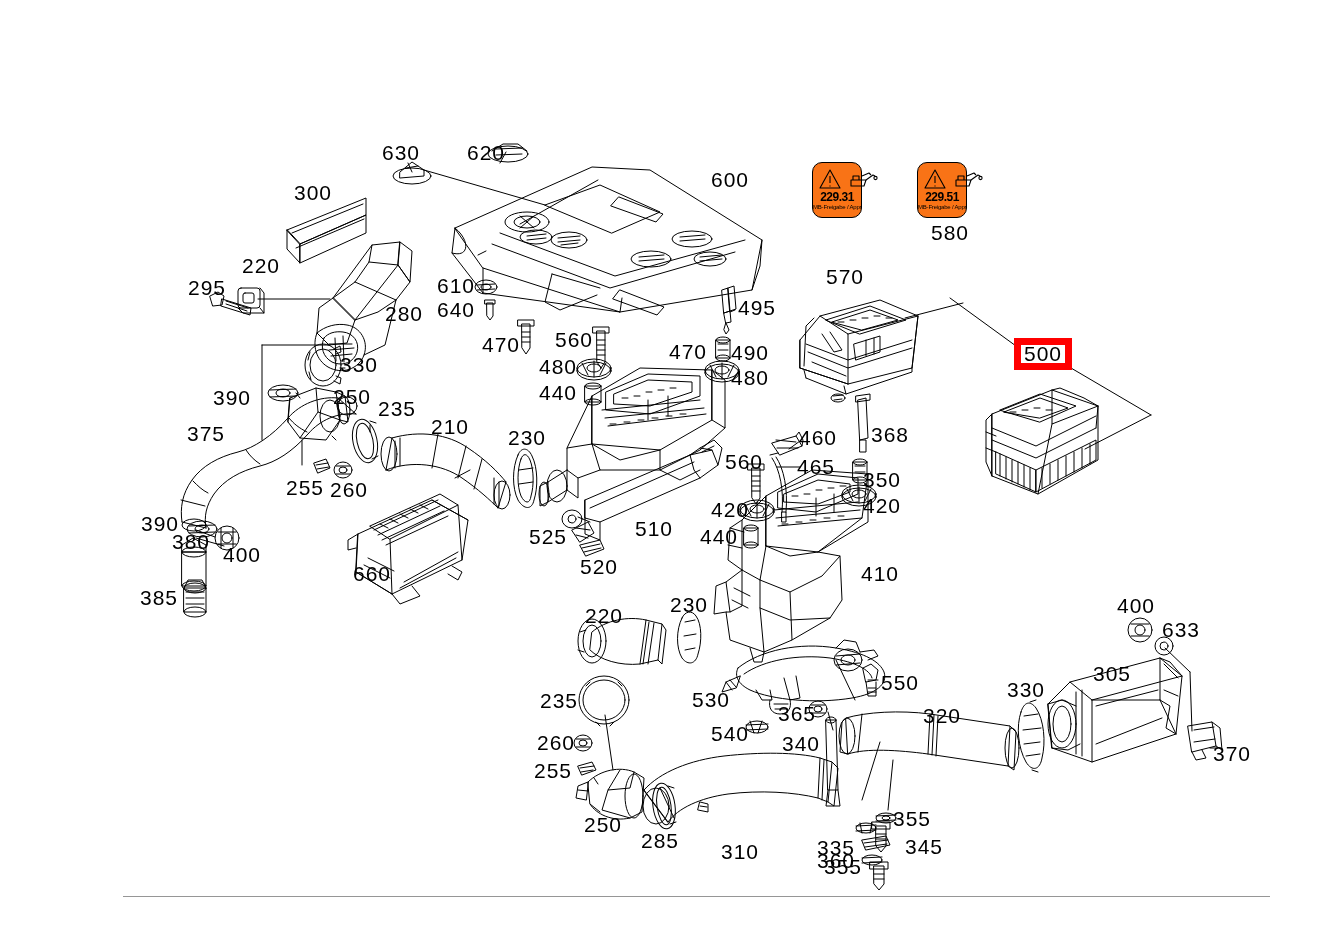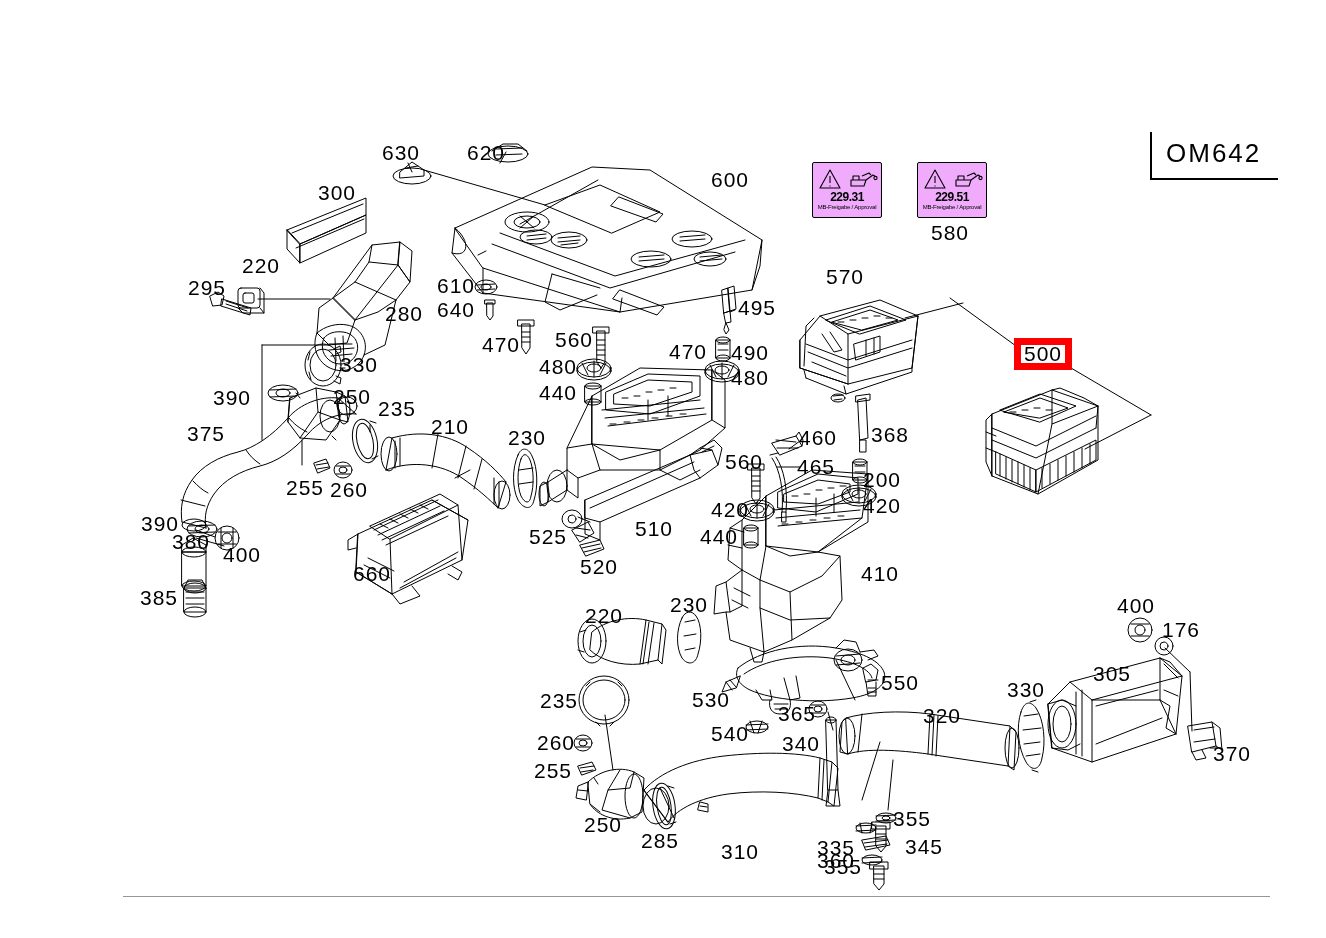--- a/index.html
+++ b/index.html
@@ -48,26 +48,26 @@
     position: absolute;
     left: 14px;
     top: 6px;
     font-size: 26px;
     letter-spacing: 2px;
     color: #000;
   }
   
   .warn-plate {
     position: absolute;
-    width: 70px;
+    width: 50px;
     height: 56px;
     border: 1.6px solid #000;
-    border-radius: 2px;
+    border-radius: 10px;
     box-sizing: border-box;
-    background: #f0abfc;
+    background: #f97316;
   }
   .warn-row {
     position: absolute;
     left: 4px; top: 4px;
     width: 62px; height: 24px;
   }
   .warn-spec {
     position: absolute;
     left: 0; right: 0;
     top: 27px;
@@ -752,23 +752,20 @@
     </g>
     <g>
       <path d="M1188 726 L1212 722 L1216 746 L1192 752 Z"></path>
       <path d="M1212 722 L1220 728 L1222 750 L1216 746"></path>
       <path d="M1194 730 L1214 727 M1194 742 L1215 739"></path>
       <path d="M1192 752 L1196 760 L1206 758 L1202 750"></path>
     </g>
 
   </svg>
 
-  <div id="model-badge">
-    <span class="label">OM642</span>
-  </div>
 
   <div class="warn-plate" style="left:812px; top:162px;">
     <svg class="warn-row" viewBox="0 0 62 24" fill="none" stroke="#000" stroke-width="1.1" stroke-linejoin="round">
       <g>
         <path d="M13 3 L23 21 L3 21 Z"></path>
         <path d="M13 9 L13 16 M13 18.5 L13 19.5"></path>
       </g>
       <g>
         <path d="M34 13 L34 19 L47 19 L49 13 Z"></path>
         <path d="M36 13 L36 9 L42 9 L42 13"></path>
@@ -802,21 +799,21 @@
   <div class="callout" style="left:845px; top:232px;margin-top:44px;">570</div>
   <div class="callout" style="left:950px; top:232px;">580</div>
 
   <div id="highlight-500"></div>
   <div id="label-500">500</div>
 
   <div id="callout-layer">
       <div class="callout" style="left: 401px; top: 152px;">630</div>
       <div class="callout" style="left: 486px; top: 152px;">620</div>
       <div class="callout" style="left: 730px; top: 179px;">600</div>
-      <div class="callout" style="left: 313px; top: 192px; margin-left: 24px;">300</div>
+      <div class="callout" style="left: 313px; top: 192px;">300</div>
       <div class="callout" style="left: 261px; top: 265px;">220</div>
       <div class="callout" style="left: 207px; top: 287px;">295</div>
       <div class="callout" style="left: 404px; top: 313px;">280</div>
       <div class="callout" style="left: 456px; top: 285px;">610</div>
       <div class="callout" style="left: 456px; top: 309px;">640</div>
       <div class="callout" style="left: 501px; top: 344px;">470</div>
       <div class="callout" style="left: 757px; top: 307px;">495</div>
       <div class="callout" style="left: 574px; top: 339px;">560</div>
       <div class="callout" style="left: 558px; top: 366px;">480</div>
       <div class="callout" style="left: 558px; top: 392px;">440</div>
@@ -837,21 +834,21 @@
       <div class="callout" style="left: 159px; top: 597px;">385</div>
       <div class="callout" style="left: 242px; top: 554px;">400</div>
       <div class="callout" style="left: 372px; top: 573px;">660</div>
       <div class="callout" style="left: 548px; top: 536px;">525</div>
       <div class="callout" style="left: 599px; top: 566px;">520</div>
       <div class="callout" style="left: 654px; top: 528px;">510</div>
       <div class="callout" style="left: 818px; top: 437px;">460</div>
       <div class="callout" style="left: 890px; top: 434px;">368</div>
       <div class="callout" style="left: 744px; top: 461px;">560</div>
       <div class="callout" style="left: 816px; top: 466px;">465</div>
-      <div class="callout" style="left: 882px; top: 479px;">200</div>
+      <div class="callout" style="left: 882px; top: 479px;">350</div>
       <div class="callout" style="left: 730px; top: 509px;">420</div>
       <div class="callout" style="left: 882px; top: 505px;">420</div>
       <div class="callout" style="left: 719px; top: 536px;">440</div>
       <div class="callout" style="left: 880px; top: 573px;">410</div>
       <div class="callout" style="left: 604px; top: 615px;">220</div>
       <div class="callout" style="left: 689px; top: 604px;">230</div>
       <div class="callout" style="left: 900px; top: 682px;">550</div>
       <div class="callout" style="left: 711px; top: 699px;">530</div>
       <div class="callout" style="left: 730px; top: 733px;">540</div>
       <div class="callout" style="left: 797px; top: 713px;">365</div>
@@ -864,19 +861,19 @@
       <div class="callout" style="left: 740px; top: 851px;">310</div>
       <div class="callout" style="left: 932px; top: 715px; margin-left: 10px;">320</div>
       <div class="callout" style="left: 836px; top: 860px;">360</div>
       <div class="callout" style="left: 836px; top: 847px;">335</div>
       <div class="callout" style="left: 843px; top: 866px;">355</div>
       <div class="callout" style="left: 912px; top: 818px;">355</div>
       <div class="callout" style="left: 924px; top: 846px;">345</div>
       <div class="callout" style="left: 1026px; top: 689px;">330</div>
       <div class="callout" style="left: 1112px; top: 673px;">305</div>
       <div class="callout" style="left: 1136px; top: 605px;">400</div>
-      <div class="callout" style="left: 1181px; top: 629px;">176</div>
+      <div class="callout" style="left: 1181px; top: 629px;">633</div>
       <div class="callout" style="left: 1232px; top: 753px;">370</div>
     </div>
 
   <div id="bottom-rule"></div>
 
 </div>
 
 </body></html>

